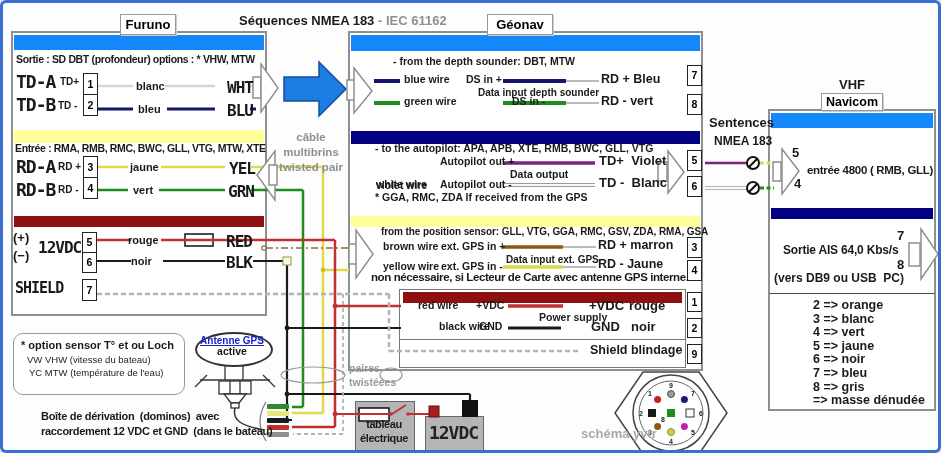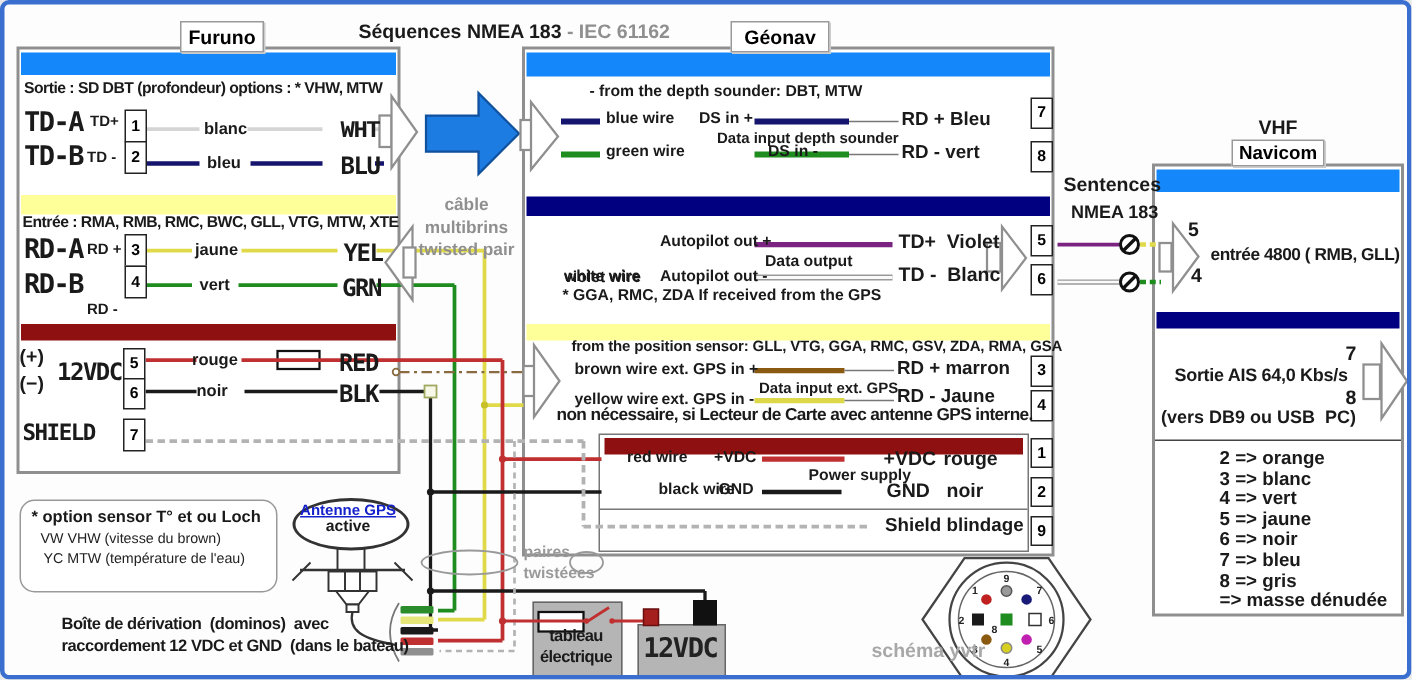--- a/index.html
+++ b/index.html
@@ -188,29 +188,29 @@
   <div class="tag" style="left:484px;top:11px;width:64px;height:19px;font-size:13px;line-height:19px;"><span>Géonav</span></div>
 
   <div class="t" style="left:13px;top:51px;font-size:10.5px;letter-spacing:-0.35px;">Sortie : SD DBT (profondeur)  options : * VHW, MTW</div>
   <div class="t mono" style="left:13px;top:69px;font-size:18px;">TD-A</div>
   <div class="t" style="left:57px;top:73px;font-size:10px;">TD+</div>
   <div class="t mono" style="left:13px;top:92px;font-size:18px;">TD-B</div>
   <div class="t" style="left:55px;top:97px;font-size:10px;">TD -</div>
   <div class="pin" style="left:80px;top:70px;height:20px;line-height:20px;">1</div>
   <div class="pin" style="left:80px;top:91px;height:20px;line-height:20px;">2</div>
   <div class="t" style="left:133px;top:77px;font-size:11px;">blanc</div>
-  <div class="t mono" style="left:224px;top:76px;font-size:16px;font-family:Liberation Mono, monospace;">WHT</div>
+  <div class="t mono" style="left:224px;top:76px;font-size:16px;">WHT</div>
   <div class="t" style="left:135px;top:100px;font-size:11px;">bleu</div>
   <div class="t mono" style="left:224px;top:99px;font-size:16px;">BLU</div>
 
   <div class="t" style="left:12px;top:140px;font-size:10.5px;letter-spacing:-0.35px;">Entrée : RMA, RMB, RMC, BWC, GLL, VTG, MTW, XTE</div>
   <div class="t mono" style="left:13px;top:154px;font-size:18px;">RD-A</div>
   <div class="t" style="left:55px;top:158px;font-size:10px;">RD +</div>
   <div class="t mono" style="left:13px;top:177px;font-size:18px;">RD-B</div>
-  <div class="t" style="left:55px;top:198px;font-size:10px;">RD -</div>
+  <div class="t" style="left:55px;top:181px;font-size:10px;">RD -</div>
   <div class="pin" style="left:80px;top:153px;height:20px;line-height:20px;">3</div>
   <div class="pin" style="left:80px;top:174px;height:20px;line-height:20px;">4</div>
   <div class="t" style="left:127px;top:158px;font-size:11px;">jaune</div>
   <div class="t mono" style="left:226px;top:157px;font-size:16px;">YEL</div>
   <div class="t" style="left:130px;top:181px;font-size:11px;">vert</div>
   <div class="t mono" style="left:225px;top:180px;font-size:16px;">GRN</div>
 
   <div class="t" style="left:10px;top:228px;font-size:13px;">(+)</div>
   <div class="t mono" style="left:35px;top:236px;font-size:16px;">12VDC</div>
   <div class="t" style="left:10px;top:246px;font-size:13px;">(−)</div>
@@ -233,20 +233,21 @@
   <div class="t" style="left:401px;top:71px;font-size:10.5px;">blue wire</div>
   <div class="t" style="left:463px;top:71px;font-size:10.5px;">DS in +</div>
   <div class="t" style="left:598px;top:70px;font-size:12.5px;">RD + Bleu</div>
   <div class="pin" style="left:684px;top:62px;height:19px;line-height:19px;">7</div>
   <div class="t" style="left:475px;top:84px;font-size:10px;">Data input depth sounder</div>
   <div class="t" style="left:401px;top:93px;font-size:10.5px;">green wire</div>
   <div class="t" style="left:463px;top:93px;font-size:10.5px;padding-left:46px;">DS in -</div>
   <div class="t" style="left:598px;top:92px;font-size:12.5px;">RD - vert</div>
   <div class="pin" style="left:684px;top:91px;height:19px;line-height:19px;">8</div>
 
+  <div class="t" style="left:372px;top:140px;font-size:10.5px;">- to the autopilot: APA, APB, XTE, RMB, BWC, GLL, VTG</div>
   <div class="t" style="left:373px;top:153px;font-size:10.5px;margin-top:24px;">violet wire</div>
   <div class="t" style="left:437px;top:153px;font-size:10.5px;">Autopilot out +</div>
   <div class="t" style="left:596px;top:151px;font-size:13px;white-space:pre;">TD+  Violet</div>
   <div class="pin" style="left:684px;top:147px;height:19px;line-height:19px;">5</div>
   <div class="t" style="left:507px;top:166px;font-size:10.5px;">Data output</div>
   <div class="t" style="left:373px;top:176px;font-size:10.5px;">white wire</div>
   <div class="t" style="left:437px;top:176px;font-size:10.5px;">Autopilot out -</div>
   <div class="t" style="left:596px;top:173px;font-size:13px;white-space:pre;">TD -  Blanc</div>
   <div class="pin" style="left:684px;top:173px;height:19px;line-height:19px;">6</div>
   <div class="t" style="left:378px;top:223px;font-size:10px;letter-spacing:-0.1px;">from the position sensor: GLL, VTG, GGA, RMC, GSV, ZDA, RMA, GSA</div>
@@ -293,21 +294,21 @@
     <div>3 =&gt; blanc</div>
     <div>4 =&gt; vert</div>
     <div>5 =&gt; jaune</div>
     <div>6 =&gt; noir</div>
     <div>7 =&gt; bleu</div>
     <div>8 =&gt; gris</div>
     <div>=&gt; masse dénudée</div>
   </div>
 
   <div class="t" style="left:18px;top:336px;font-size:11px;">* option sensor T° et ou Loch</div>
-  <div class="t" style="left:24px;top:352px;font-size:9.5px;font-weight:normal;color:#222;">VW VHW (vitesse du brown)</div>
+  <div class="t" style="left:24px;top:352px;font-size:9.5px;font-weight:normal;color:#222;">VW VHW (vitesse du bateau)</div>
   <div class="t" style="left:26px;top:365px;font-size:9.5px;font-weight:normal;color:#222;">YC MTW (température de l'eau)</div>
 
   <div class="t" style="left:192px;top:332px;width:74px;text-align:center;z-index:4;">
     <div style="font-size:10px;color:#1522cc;text-decoration:underline;">Antenne GPS</div>
     <div style="font-size:10.5px;">active</div>
   </div>
 
   <div class="t" style="left:38px;top:407px;font-size:11px;letter-spacing:-0.3px;white-space:pre;">Boîte de dérivation  (dominos)  avec</div>
   <div class="t" style="left:38px;top:422px;font-size:11px;letter-spacing:-0.3px;white-space:pre;">raccordement 12 VDC et GND  (dans le bateau)</div>
 

